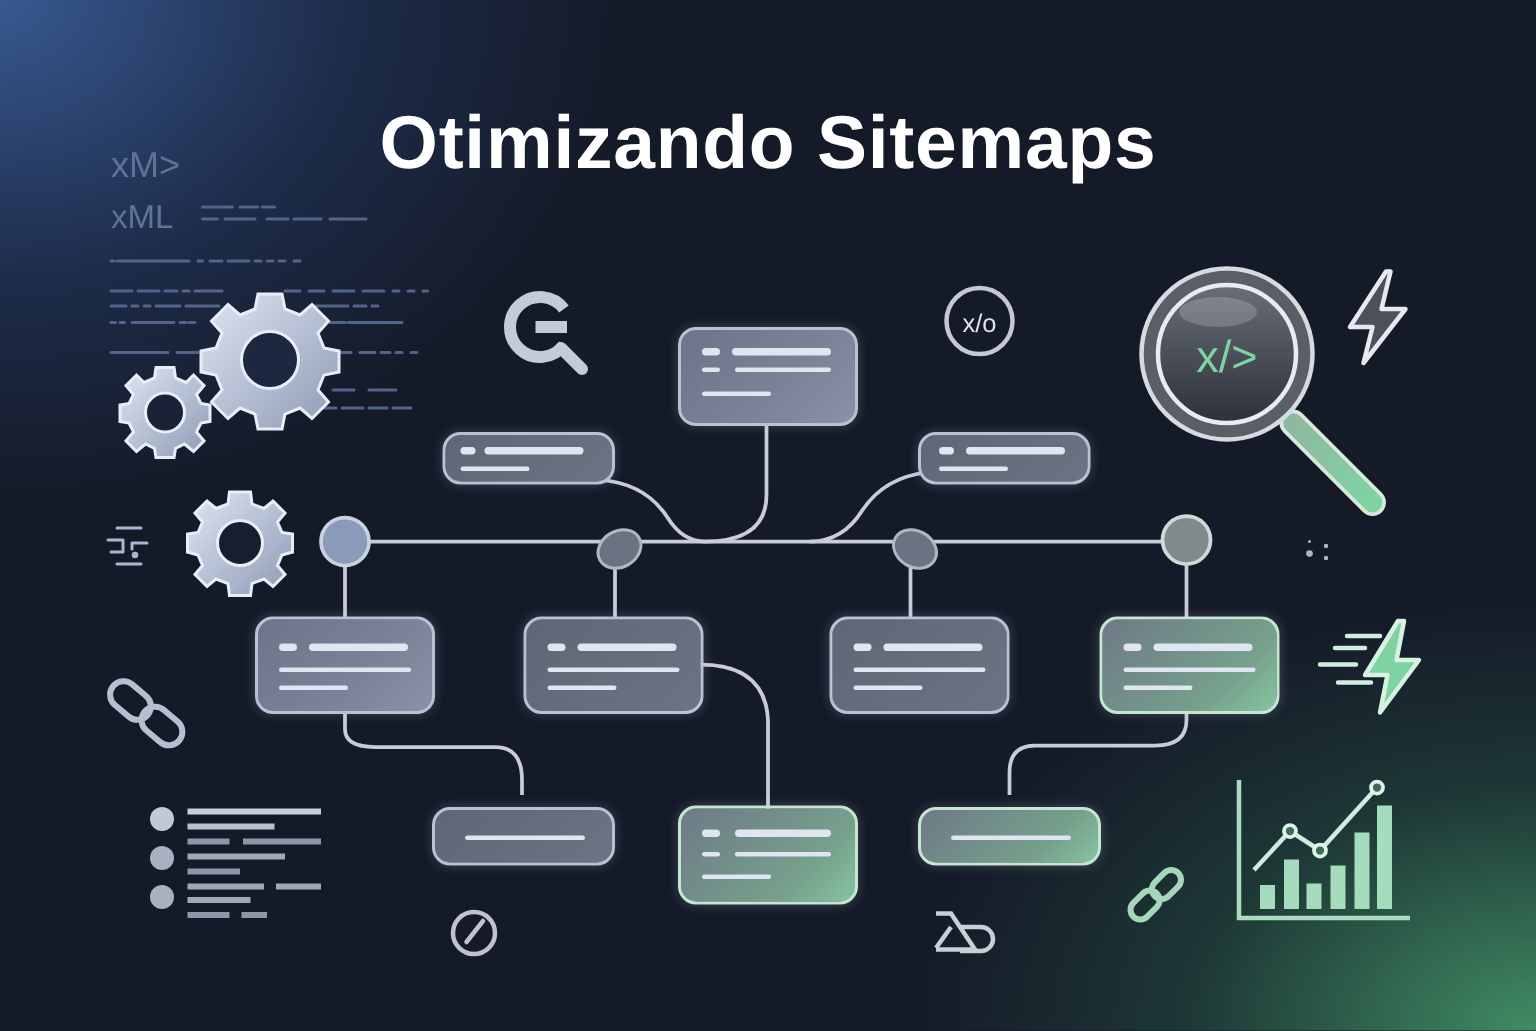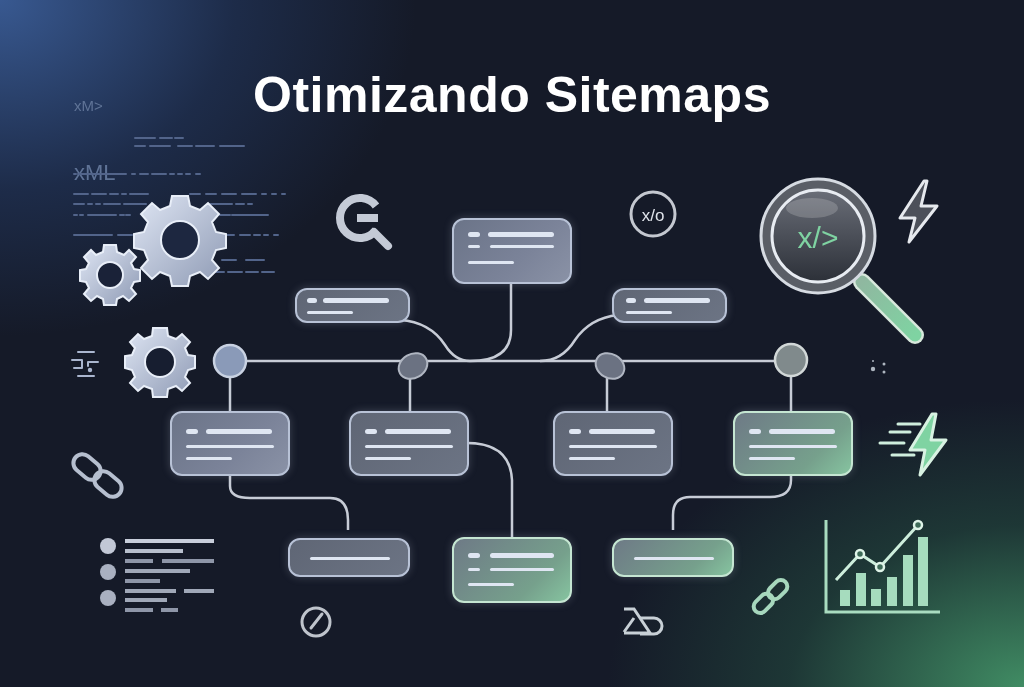--- a/index.html
+++ b/index.html
@@ -32,22 +32,22 @@
   }
   .node.mid { background: linear-gradient(135deg, #5f6675 0%, #6c7484 100%); }
   .bar { position: absolute; height: 5px; border-radius: 3px; background: #dfe6f2; }
   .bar.thin { height: 3px; }
 </style>
 </head>
 <body>
 
 <div class="title">Otimizando Sitemaps</div>
 
-<div class="code-text" style="left:74px;top:97px;font-size:15px;">xM&gt;</div>
-<div class="code-text" style="left:74px;top:132px;margin-top:28px;">xML</div>
+<div class="code-text" style="left:74px;top:97px;font-size:24px;">xM&gt;</div>
+<div class="code-text" style="left:74px;top:132px;">xML</div>
 
 <svg class="layer" width="1024" height="687" viewBox="0 0 1024 687">
   <defs>
     <linearGradient id="gearGrad" x1="0" y1="0" x2="1" y2="1">
       <stop offset="0" stop-color="#dfe6f4"></stop>
       <stop offset="1" stop-color="#8e9ab4"></stop>
     </linearGradient>
     <linearGradient id="lensGrad" x1="0" y1="0" x2="0" y2="1">
       <stop offset="0" stop-color="#6a6e78"></stop>
       <stop offset="1" stop-color="#2c3038"></stop>

